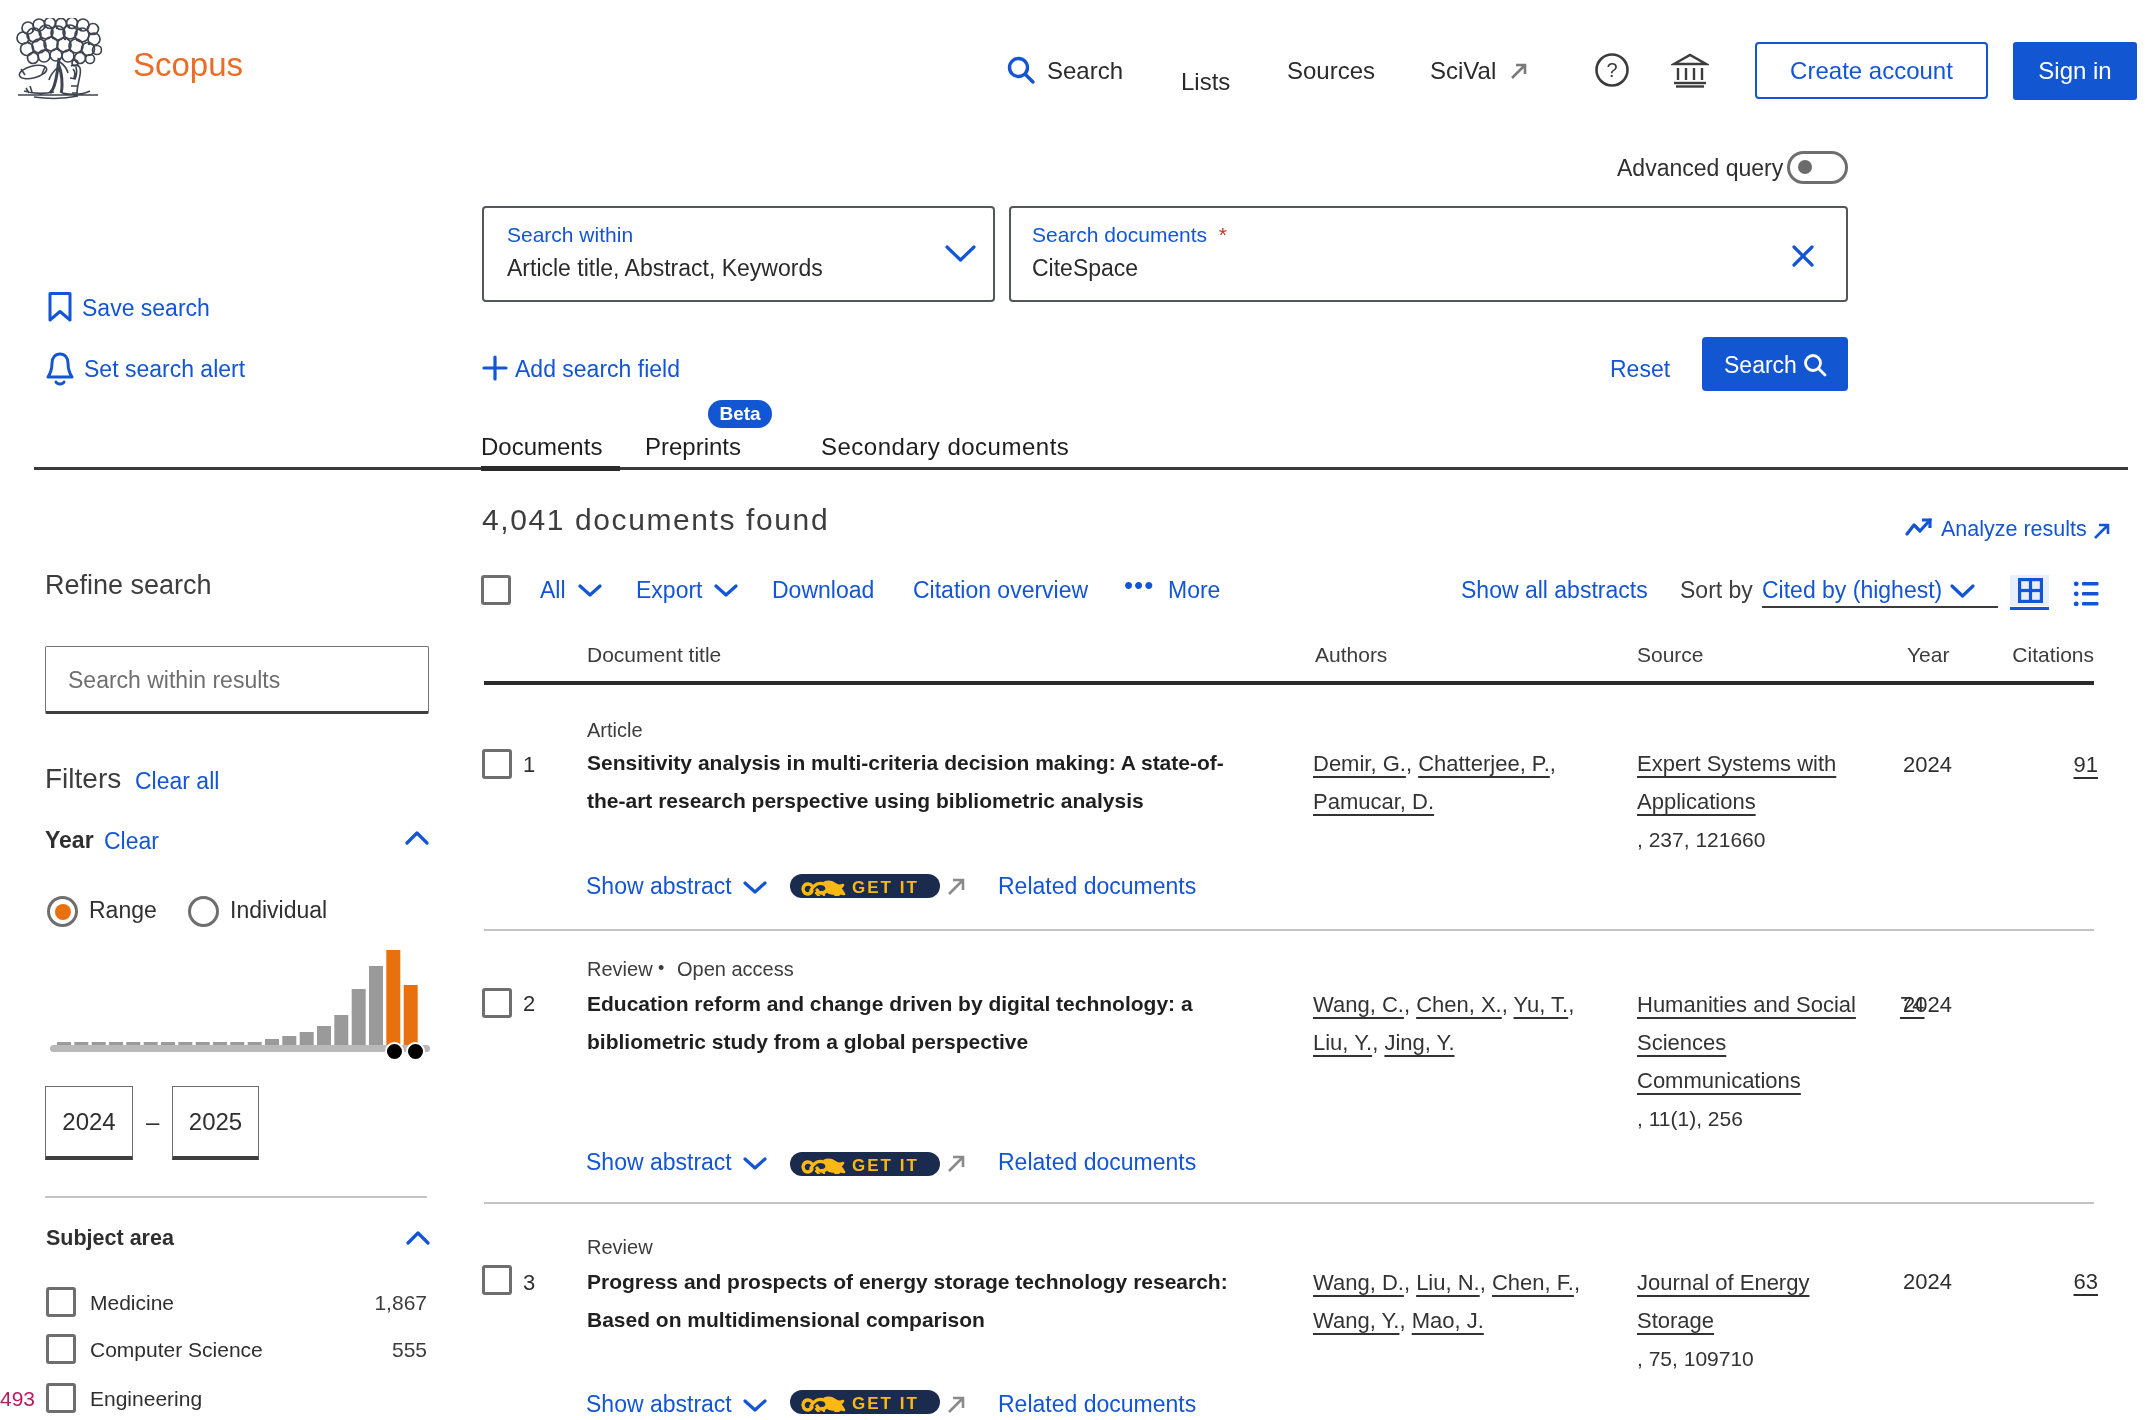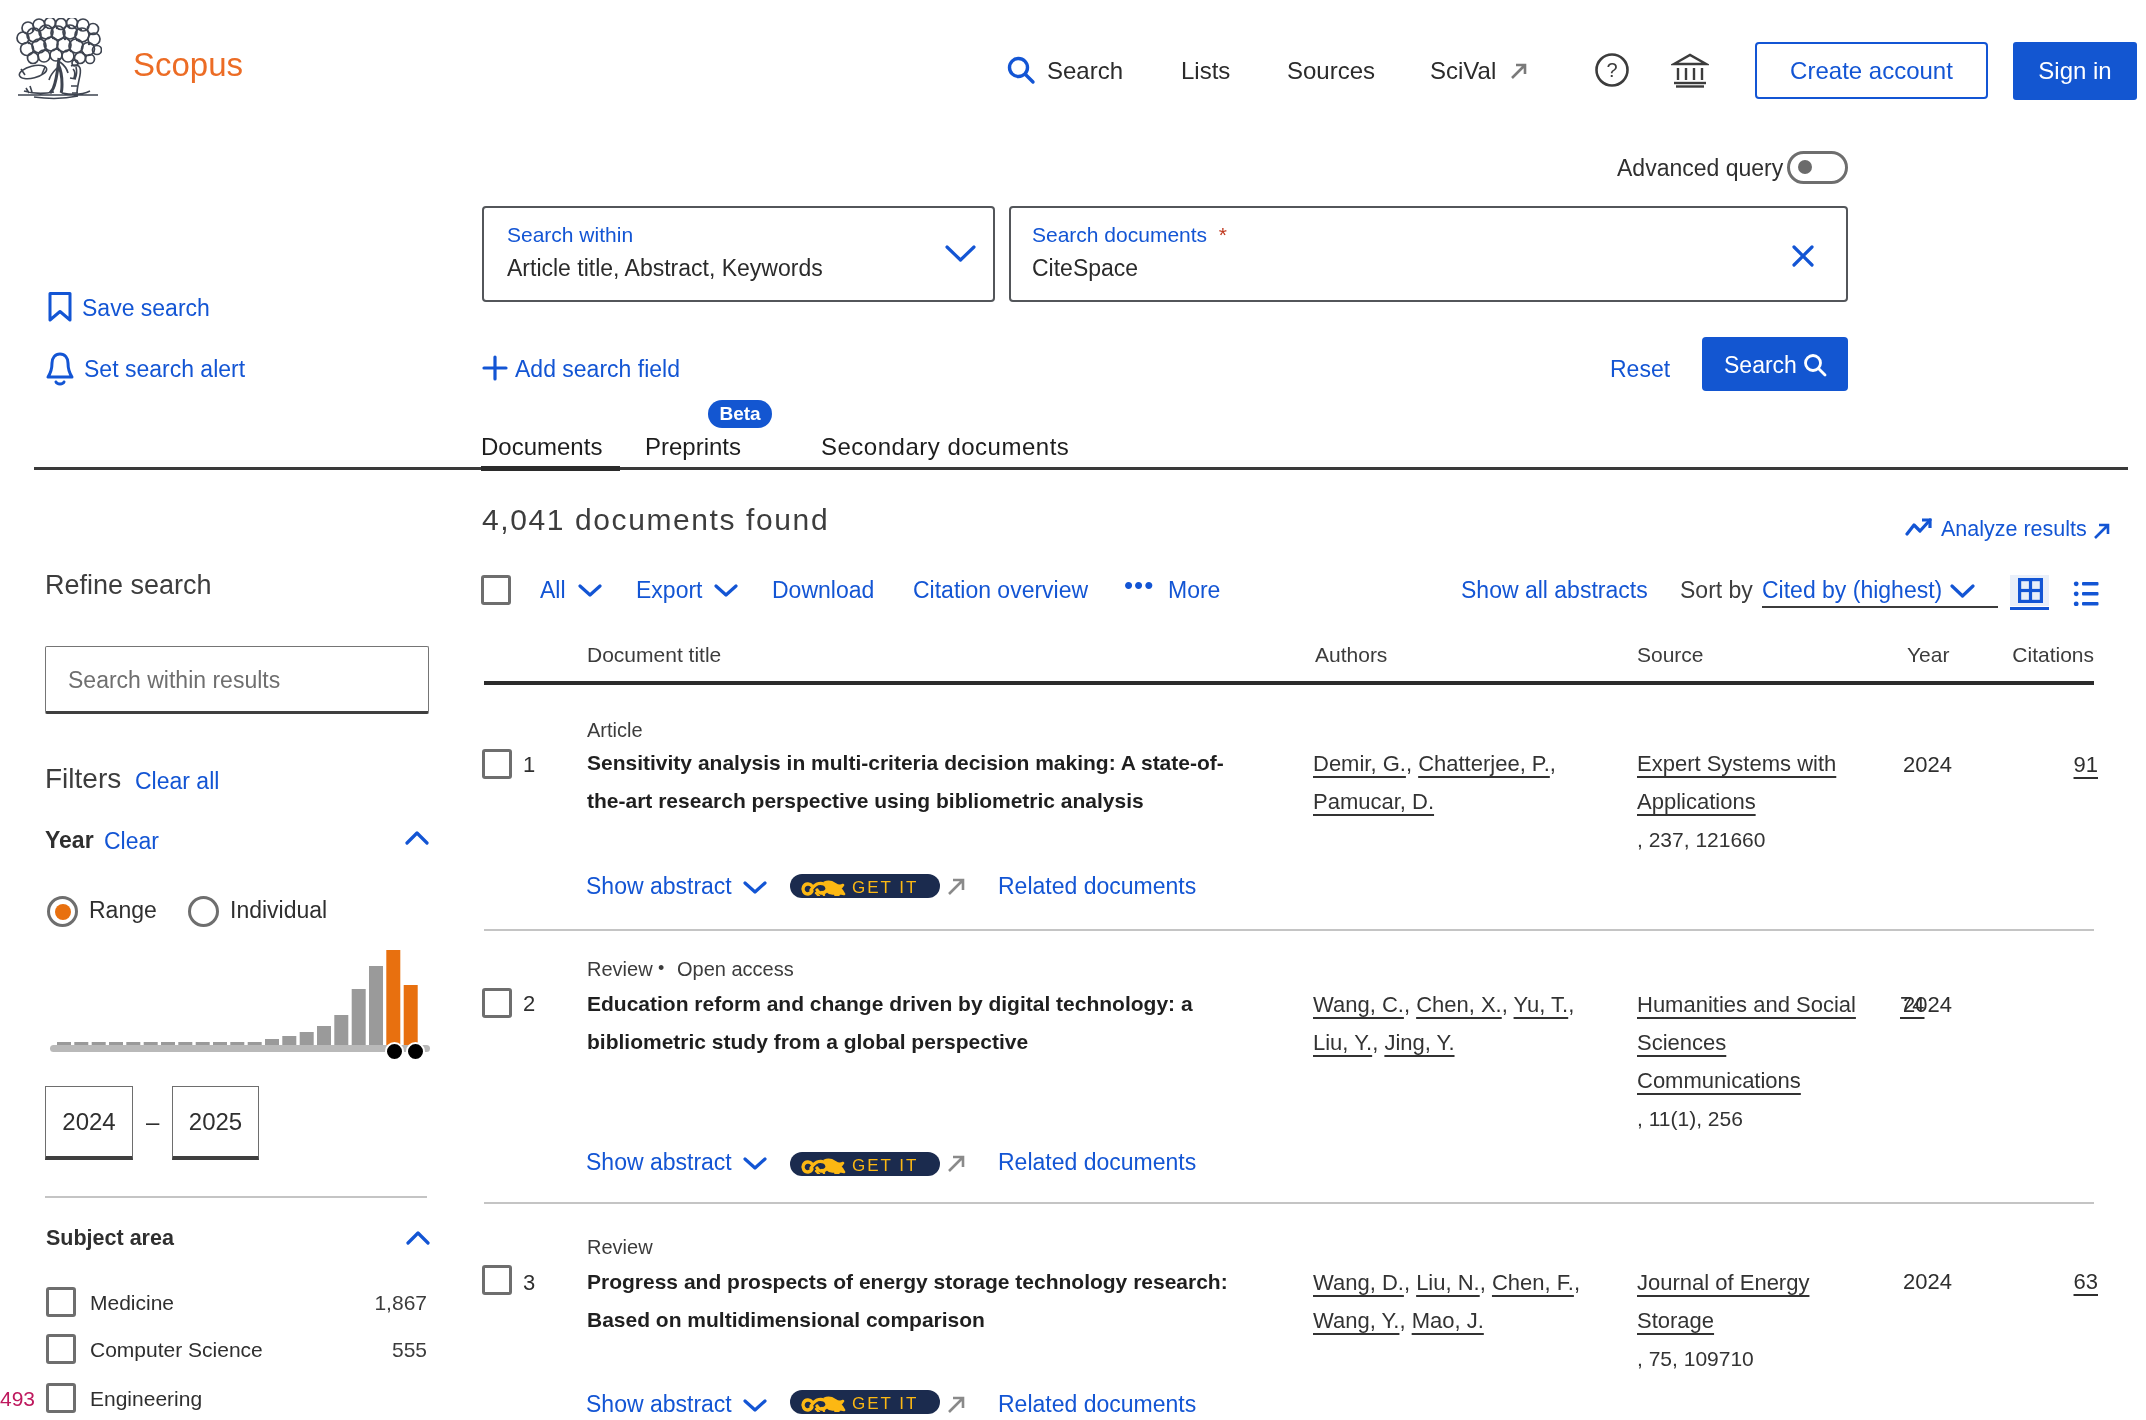--- a/index.html
+++ b/index.html
@@ -6,21 +6,21 @@
 #page{position:relative;width:2146px;height:1420px;overflow:hidden;background:#fff;
   font-family:"Liberation Sans",sans-serif;color:#333;}
 .abs{position:absolute}
 .blue{color:#1355d4}
 .lnk{color:#1355d4;font-size:23px}
 .gray{color:#3c3c3c}
 .cb{position:absolute;width:24px;height:24px;border:3px solid #6e6e6e;border-radius:3px;background:#fff}
 .hr{position:absolute;background:#c4c4c4;height:1.5px}
 .au{text-decoration:underline;text-underline-offset:5px;text-decoration-thickness:1.5px}
 .pill{position:absolute;background:#1b2b4e;border-radius:12px;width:150px;height:24px}
-.pill .gt{position:absolute;left:62px;top:4px;color:#fcb813;font-weight:normal;font-size:17px;letter-spacing:2px}
+.pill .gt{position:absolute;left:62px;top:4px;color:#fcb813;font-weight:bold;font-size:17px;letter-spacing:2px}
 .chev{stroke:#1355d4;stroke-width:3.2;fill:none;stroke-linecap:round;stroke-linejoin:round}
 </style>
 </head>
 <body>
 <div id="page">
 
 <div class="abs" id="treelogo" style="left:14px;top:18px;width:88px;height:82px">
 <svg width="88" height="82" viewBox="0 0 88 82">
 <g stroke="#3e4450" fill="none" stroke-width="1.7">
 <circle cx="14" cy="10" r="6"></circle>
@@ -85,21 +85,21 @@
 </g>
 </svg>
 </div>
 <div class="abs" style="left:133px;top:46px;font-size:33px;color:#ec6c25">Scopus</div>
 
 <svg class="abs" style="left:1006px;top:55px" width="30" height="30" viewBox="0 0 30 30">
 <circle cx="12.5" cy="12.5" r="9" stroke="#1355d4" stroke-width="3.4" fill="none"></circle>
 <line x1="19.5" y1="19.5" x2="27" y2="27" stroke="#1355d4" stroke-width="3.4" stroke-linecap="round"></line>
 </svg>
 <div class="abs gray" style="left:1047px;top:57px;font-size:24px;color:#2b2b2b">Search</div>
-<div class="abs" style="left:1181px;top:57px;font-size:24px;color:#2b2b2b">Lists</div>
+<div class="abs" style="left:1181px;top:68px;font-size:24px;color:#2b2b2b">Lists</div>
 <div class="abs" style="left:1287px;top:57px;font-size:24px;color:#2b2b2b">Sources</div>
 <div class="abs" style="left:1430px;top:57px;font-size:24px;color:#2b2b2b">SciVal</div>
 <svg class="abs" style="left:1508px;top:60px" width="22" height="22" viewBox="0 0 22 22">
 <path d="M4 18 L17 5 M8 5 h9 v9" stroke="#7a7a7a" stroke-width="2.6" fill="none"></path>
 </svg>
 <svg class="abs" style="left:1594px;top:52px" width="36" height="36" viewBox="0 0 36 36">
 <circle cx="18" cy="18" r="15.5" stroke="#3c3c3c" stroke-width="2.6" fill="none"></circle>
 <text x="18" y="25" font-size="20" fill="#3c3c3c" text-anchor="middle" font-family="Liberation Sans">?</text>
 </svg>
 <svg class="abs" style="left:1671px;top:52px" width="38" height="36" viewBox="0 0 38 36">

